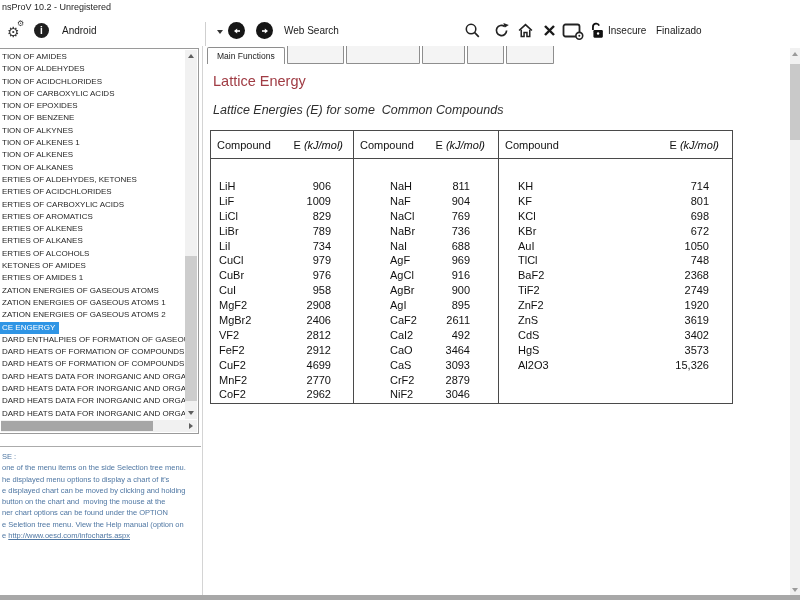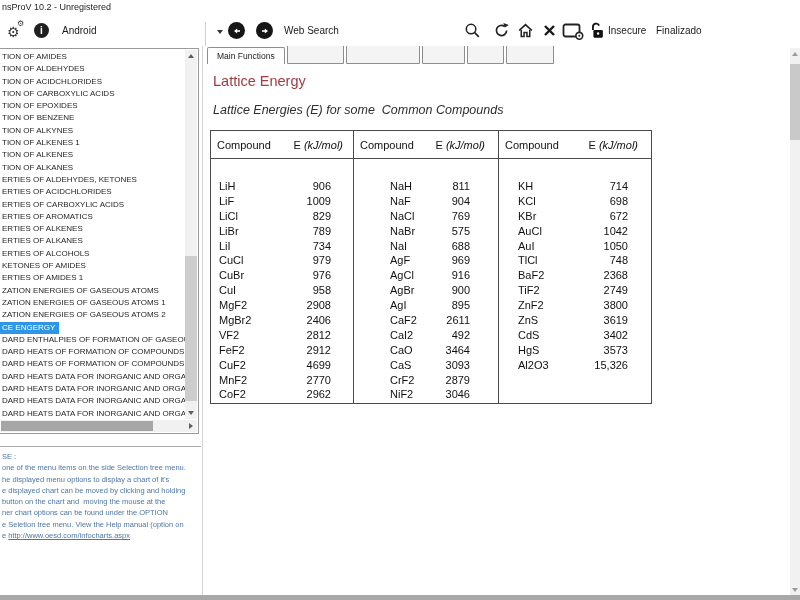--- a/index.html
+++ b/index.html
@@ -48,21 +48,21 @@
 
   
   .main{position:absolute; left:204px; top:46px; width:586px; height:549px; background:#fff; overflow:hidden;}
   .tab-strip{position:absolute; left:3px; top:1px; height:17px; display:flex; align-items:flex-end;text-align:right;}
   .tab{font-size:8.5px; color:#222; background:#f4f4f4; border:1px solid #8e8e8e; border-radius:2px 2px 0 0; padding:0 9px; height:30px; line-height:13px; margin-right:2px; white-space:nowrap;}
   .tab.active{background:#fff; height:17px; line-height:16px; border-bottom:none;}
   .page-title{position:absolute; left:9px; top:27px; font-size:14.5px; font-weight:400; color:var(--heading);}
   .page-subtitle{position:absolute; left:9px; top:57px; font-size:12.5px; font-style:italic; color:#2e2e2e; white-space:pre;}
 
   
-  .lattice-table{position:absolute; left:6px; top:84px; width:442px; height:274px; border:1px solid #4a4a4a; display:flex; background:#fff;}
+  .lattice-table{position:absolute; left:6px; top:84px; width:523px; height:274px; border:1px solid #4a4a4a; display:flex; background:#fff;}
   .tgroup{display:flex; flex-direction:column;}
   .tgroup.g1{width:142px;}
   .tgroup.g2{width:145px; border-left:1px solid #4a4a4a;}
   .tgroup.g3{flex:1; border-left:1px solid #4a4a4a;}
   .thead{height:28px; border-bottom:1px solid #4a4a4a; display:flex; align-items:center; justify-content:space-between; font-size:11px; color:#111;}
   .g1 .thead{padding:0 10px 0 6px;}
   .g2 .thead{padding:0 13px 0 6px;}
   .g3 .thead{padding:0 13px 0 6px;}
   .e-unit{font-style:italic;}
   .tbody{flex:1; padding-top:20px; font-size:11px; color:#111;}
@@ -314,21 +314,21 @@
             <div class="trow">
               <span class="tc-name">NaF</span>
               <span class="tc-val">904</span>
             </div>
             <div class="trow">
               <span class="tc-name">NaCl</span>
               <span class="tc-val">769</span>
             </div>
             <div class="trow">
               <span class="tc-name">NaBr</span>
-              <span class="tc-val">575</span>
+              <span class="tc-val">736</span>
             </div>
             <div class="trow">
               <span class="tc-name">NaI</span>
               <span class="tc-val">688</span>
             </div>
             <div class="trow">
               <span class="tc-name">AgF</span>
               <span class="tc-val">969</span>
             </div>
             <div class="trow">
@@ -373,50 +373,50 @@
           <div class="thead">
             <span class="th-compound">Compound</span>
             <span class="th-e"><span>E </span><span class="e-unit">(kJ/mol)</span></span>
           </div>
           <div class="tbody">
             <div class="trow">
               <span class="tc-name">KH</span>
               <span class="tc-val">714</span>
             </div>
             <div class="trow">
+              <span class="tc-name">KF</span>
+              <span class="tc-val">801</span>
+            </div>
+            <div class="trow">
               <span class="tc-name">KCl</span>
               <span class="tc-val">698</span>
             </div>
             <div class="trow">
               <span class="tc-name">KBr</span>
               <span class="tc-val">672</span>
             </div>
             <div class="trow">
-              <span class="tc-name">AuCl</span>
-              <span class="tc-val">1042</span>
-            </div>
-            <div class="trow">
               <span class="tc-name">AuI</span>
               <span class="tc-val">1050</span>
             </div>
             <div class="trow">
               <span class="tc-name">TlCl</span>
               <span class="tc-val">748</span>
             </div>
             <div class="trow">
               <span class="tc-name">BaF2</span>
               <span class="tc-val">2368</span>
             </div>
             <div class="trow">
               <span class="tc-name">TiF2</span>
               <span class="tc-val">2749</span>
             </div>
             <div class="trow">
               <span class="tc-name">ZnF2</span>
-              <span class="tc-val">3800</span>
+              <span class="tc-val">1920</span>
             </div>
             <div class="trow">
               <span class="tc-name">ZnS</span>
               <span class="tc-val">3619</span>
             </div>
             <div class="trow">
               <span class="tc-name">CdS</span>
               <span class="tc-val">3402</span>
             </div>
             <div class="trow">

